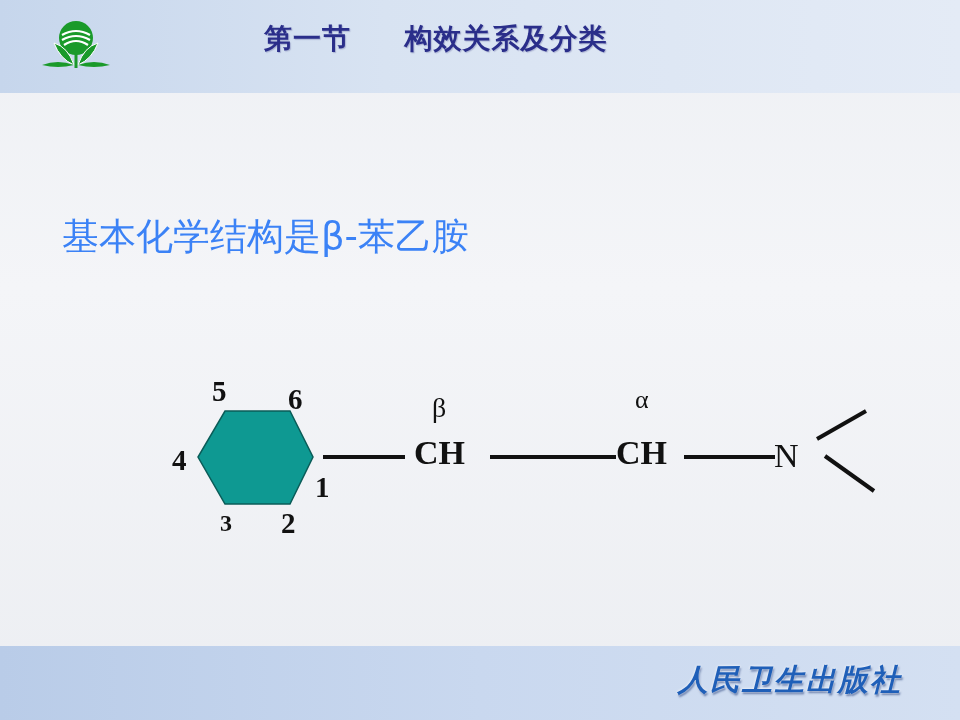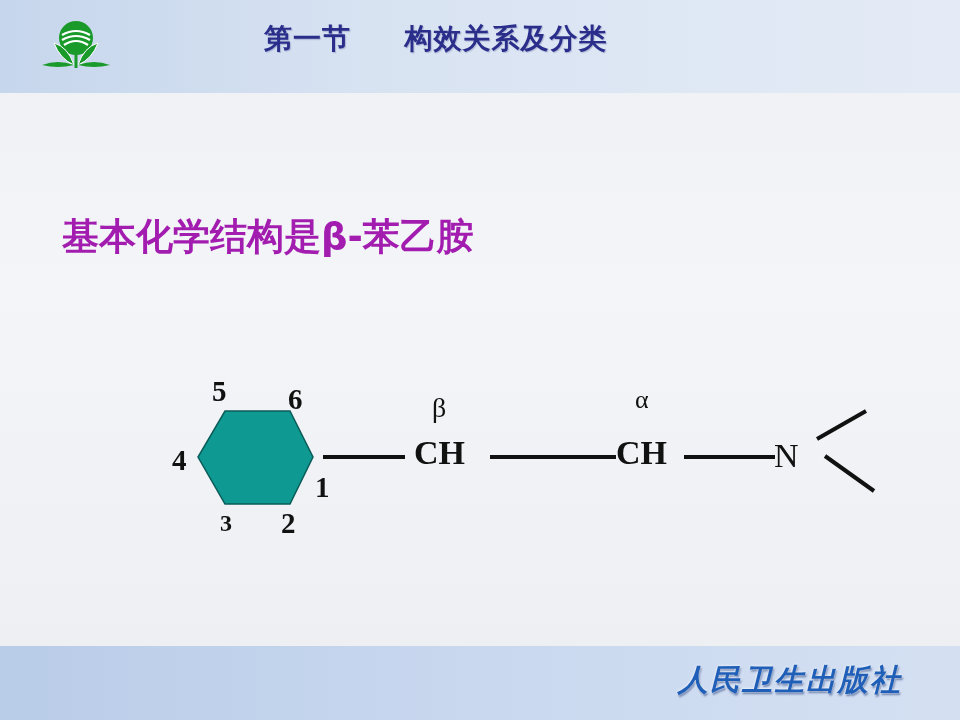--- a/index.html
+++ b/index.html
@@ -7,22 +7,22 @@
     background:linear-gradient(180deg,#eef0f4 0%,#f4f5f8 40%,#eceef2 100%);
     font-family:"DejaVu Sans",sans-serif;}
   .header{position:absolute;left:0;top:0;width:960px;height:93px;
     background:linear-gradient(90deg,#c6d6ec 0%,#d8e3f2 40%,#e4ebf6 100%);}
   .footer{position:absolute;left:0;top:646px;width:960px;height:74px;
     background:linear-gradient(90deg,#b9cce8 0%,#c9d8ef 50%,#d4e0f2 100%);}
   .logo{position:absolute;left:40px;top:15px;width:72px;height:60px;}
   .title{position:absolute;left:256px;top:20px;font-size:28px;font-weight:bold;
     color:#2a2e8a;letter-spacing:1px;white-space:pre;
     font-family:Liberation Mono, monospace;text-shadow:1px 1px 1px rgba(40,40,120,0.25);margin-left:8px;}
-  .subtitle{position:absolute;left:62px;top:212px;font-size:37px;color:#a21caf;
-    font-family:"DejaVu Sans",sans-serif;font-weight:bold;}
+  .subtitle{position:absolute;left:62px;top:212px;font-size:37px;color:#3b82f6;
+    font-family:"DejaVu Sans",sans-serif;font-weight:normal;}
   .diagram{position:absolute;left:0;top:0;width:960px;height:720px;}
   .publisher{position:absolute;left:678px;top:660px;font-size:30px;font-style:italic;
     font-weight:bold;color:#1f5fb8;letter-spacing:2px;
     font-family:"DejaVu Serif",serif;
     text-shadow:0 0 3px #fff,1px 2px 2px rgba(10,40,110,0.6);}
 </style>
 </head>
 <body>
 
 <div class="header"></div>

